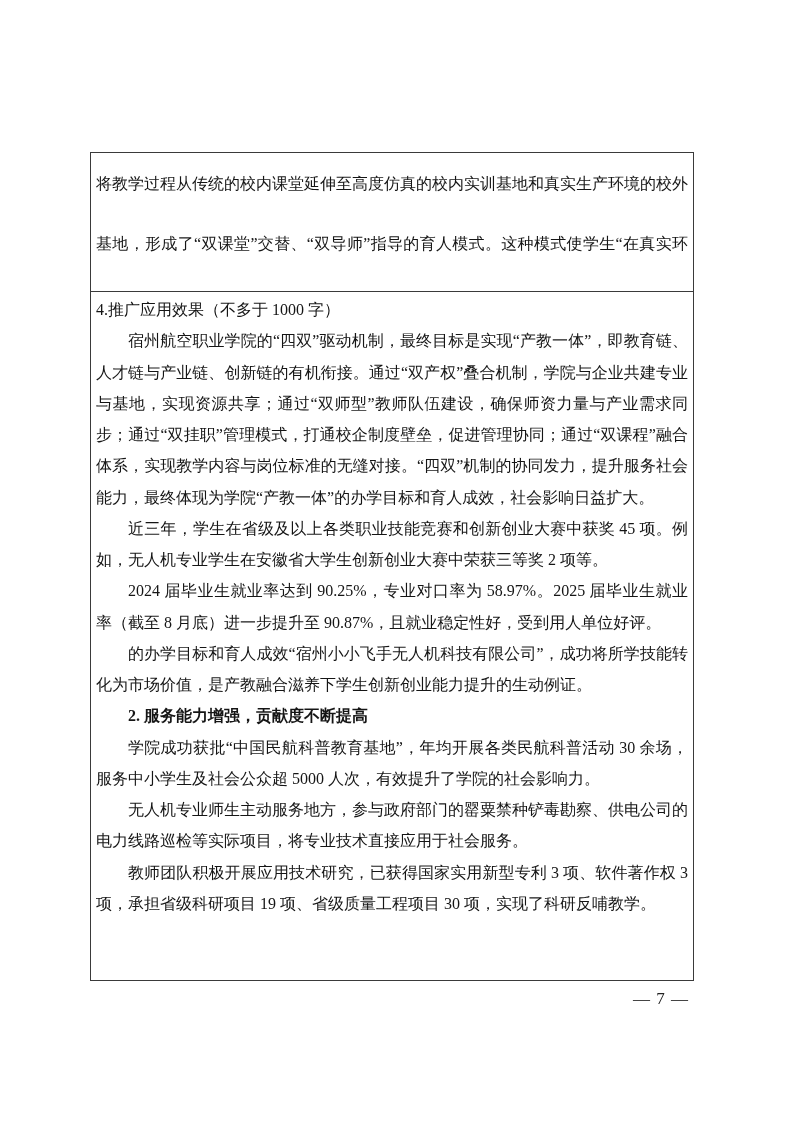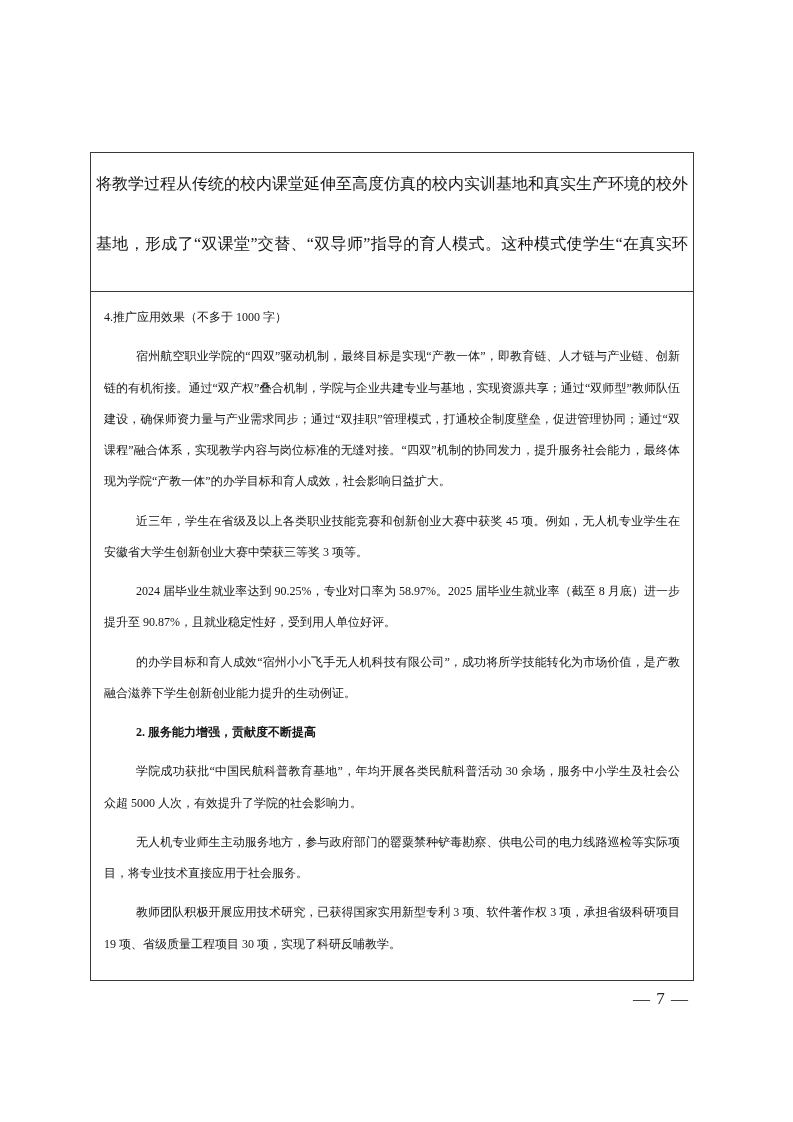--- a/index.html
+++ b/index.html
@@ -38,22 +38,22 @@
     padding-top: 1px;
     font-size: 16px;
     line-height: 60px;
     text-align: justify;
   }
   .cell-bottom {
     height: 688px;
     padding-top: 2px;
   }
   .cell-bottom p {
-    margin: 8px;
-    font-size: 12px;
+    margin: 0;
+    font-size: 16px;
     line-height: 31.25px;
     text-align: justify;
   }
   .field-label {
     text-indent: 0;
   }
   .para {
     text-indent: 32px;
   }
   .subheading {
@@ -73,21 +73,21 @@
 </head>
 <body>
 
 <div class="doc-table">
   <div class="cell cell-top">
     <p class="cont-para">将教学过程从传统的校内课堂延伸至高度仿真的校内实训基地和真实生产环境的校外基地，形成了“双课堂”交替、“双导师”指导的育人模式。这种模式使学生“在真实环境中学、在实战项目中练”，实现了人才培养过程的“全真化”和“职业化”。</p>
   </div>
   <div class="cell cell-bottom">
     <p class="field-label">4.推广应用效果（不多于 1000 字）</p>
     <p class="para">宿州航空职业学院的“四双”驱动机制，最终目标是实现“产教一体”，即教育链、人才链与产业链、创新链的有机衔接。通过“双产权”叠合机制，学院与企业共建专业与基地，实现资源共享；通过“双师型”教师队伍建设，确保师资力量与产业需求同步；通过“双挂职”管理模式，打通校企制度壁垒，促进管理协同；通过“双课程”融合体系，实现教学内容与岗位标准的无缝对接。“四双”机制的协同发力，提升服务社会能力，最终体现为学院“产教一体”的办学目标和育人成效，社会影响日益扩大。</p>
-    <p class="para">近三年，学生在省级及以上各类职业技能竞赛和创新创业大赛中获奖 45 项。例如，无人机专业学生在安徽省大学生创新创业大赛中荣获三等奖 3 项等。</p>
+    <p class="para">近三年，学生在省级及以上各类职业技能竞赛和创新创业大赛中获奖 45 项。例如，无人机专业学生在安徽省大学生创新创业大赛中荣获三等奖 2 项等。</p>
     <p class="para">2024 届毕业生就业率达到 90.25%，专业对口率为 58.97%。2025 届毕业生就业率（截至 8 月底）进一步提升至 90.87%，且就业稳定性好，受到用人单位好评。</p>
     <p class="para">的办学目标和育人成效“宿州小小飞手无人机科技有限公司”，成功将所学技能转化为市场价值，是产教融合滋养下学生创新创业能力提升的生动例证。</p>
     <p class="subheading">2. 服务能力增强，贡献度不断提高</p>
     <p class="para">学院成功获批“中国民航科普教育基地”，年均开展各类民航科普活动 30 余场，服务中小学生及社会公众超 5000 人次，有效提升了学院的社会影响力。</p>
     <p class="para">无人机专业师生主动服务地方，参与政府部门的罂粟禁种铲毒勘察、供电公司的电力线路巡检等实际项目，将专业技术直接应用于社会服务。</p>
     <p class="para">教师团队积极开展应用技术研究，已获得国家实用新型专利 3 项、软件著作权 3 项，承担省级科研项目 19 项、省级质量工程项目 30 项，实现了科研反哺教学。</p>
   </div>
 </div>
 
 <div class="page-number">— 7 —</div>

